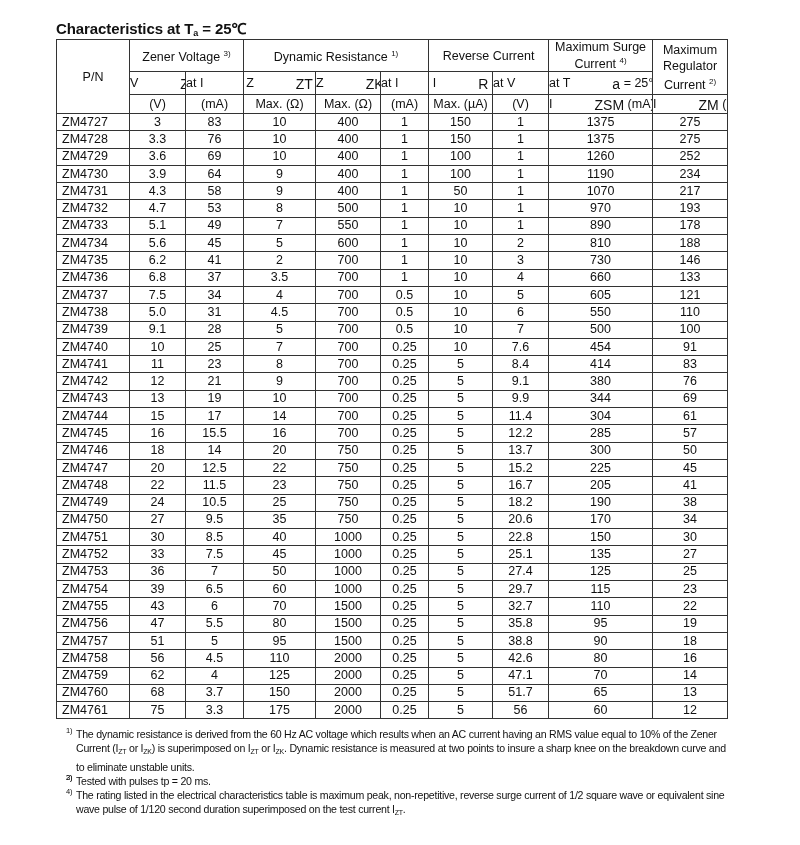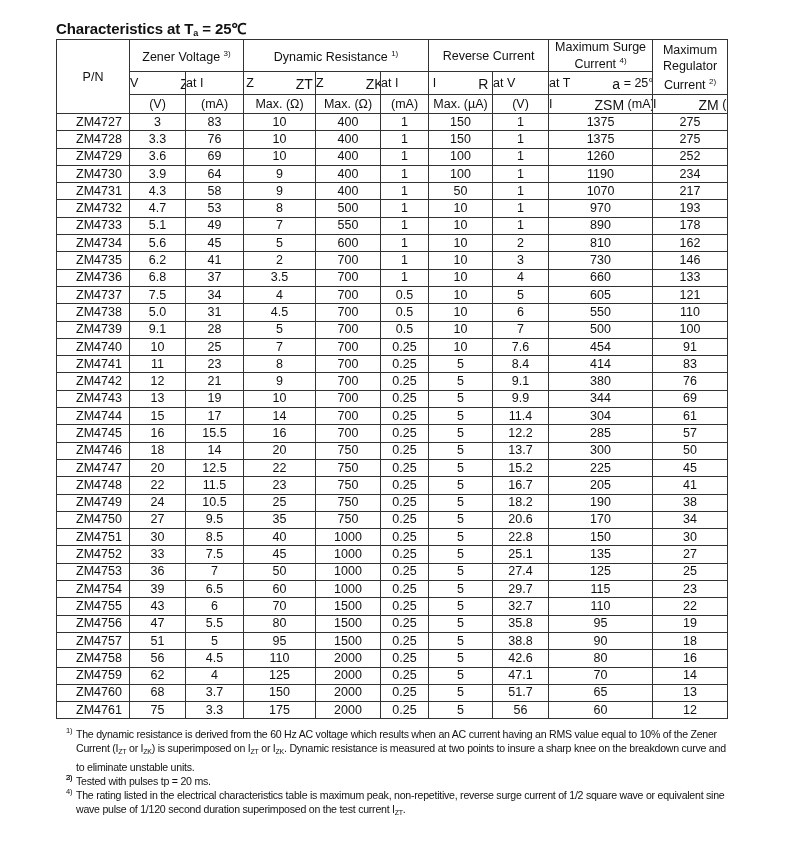--- a/index.html
+++ b/index.html
@@ -21,21 +21,21 @@
   table.spec td, table.spec th {
     border: 1.4px solid #333;
     text-align: center; padding: 0; font-weight: normal;
     white-space: nowrap; overflow: hidden;
   }
   table.spec th { font-size: 12.5px; line-height: 14px; }
   .hdr1 th { height: 31px; }
   .hdr2 th { height: 22px; }
   .hdr3 th { height: 18px; }
   table.spec tbody td { height: 16.3px; line-height: 15px; }
-  table.spec tbody td.pn { text-align: left; padding-left: 19px; }
+  table.spec tbody td.pn { text-align: left; padding-left: 5px; }
   sub.s { font-size: 14px; vertical-align: -2px; margin-left: 42px; }
   sup.n { font-size: 8px; vertical-align: 5px; }
   .notes {
     position: absolute; left: 66px; top: 727px; width: 660px;
     font-size: 10.6px; line-height: 14.3px; letter-spacing: -0.25px;
   }
   .note { position: relative; padding-left: 10px; }
   .note .mk { position: absolute; left: 0; top: -3px; font-size: 7.5px; }
   .note sub { font-size: 7px; vertical-align: -2px; }
 </style>
@@ -176,21 +176,21 @@
       <tr>
         <td class="pn">ZM4734</td>
         <td>5.6</td>
         <td>45</td>
         <td>5</td>
         <td>600</td>
         <td>1</td>
         <td>10</td>
         <td>2</td>
         <td>810</td>
-        <td>162</td>
+        <td>188</td>
       </tr>
       <tr>
         <td class="pn">ZM4735</td>
         <td>6.2</td>
         <td>41</td>
         <td>2</td>
         <td>700</td>
         <td>1</td>
         <td>10</td>
         <td>3</td>

